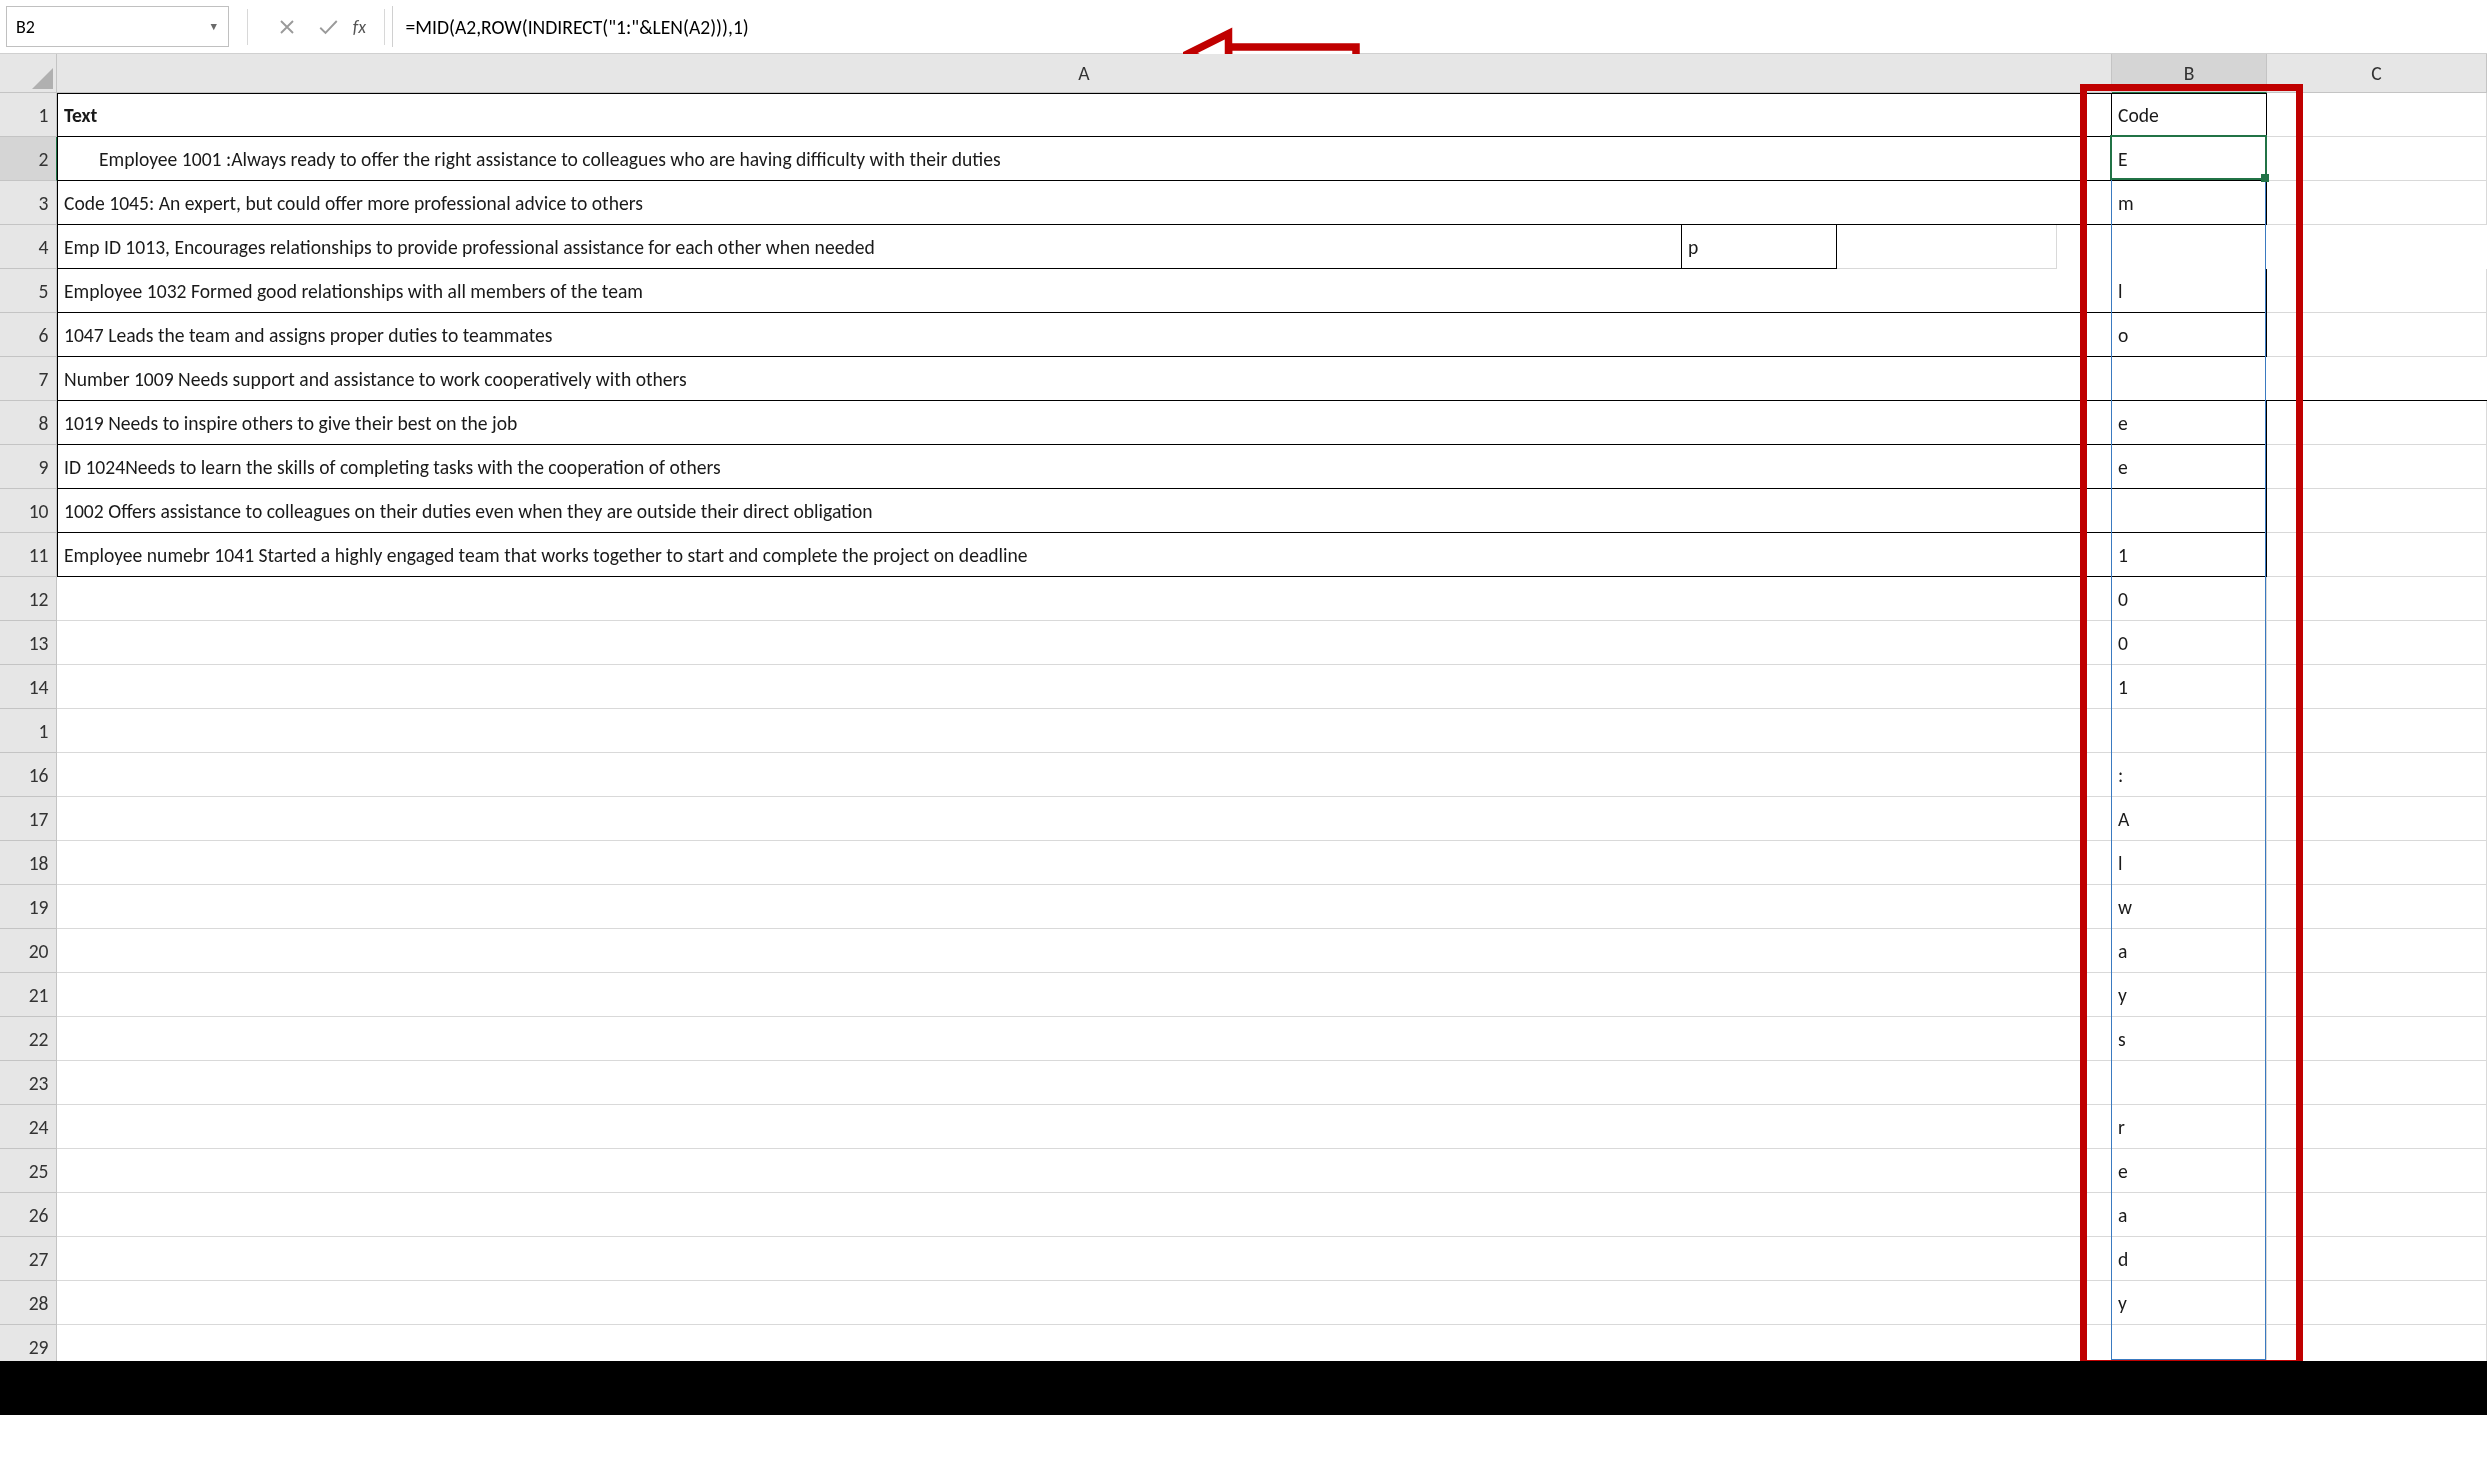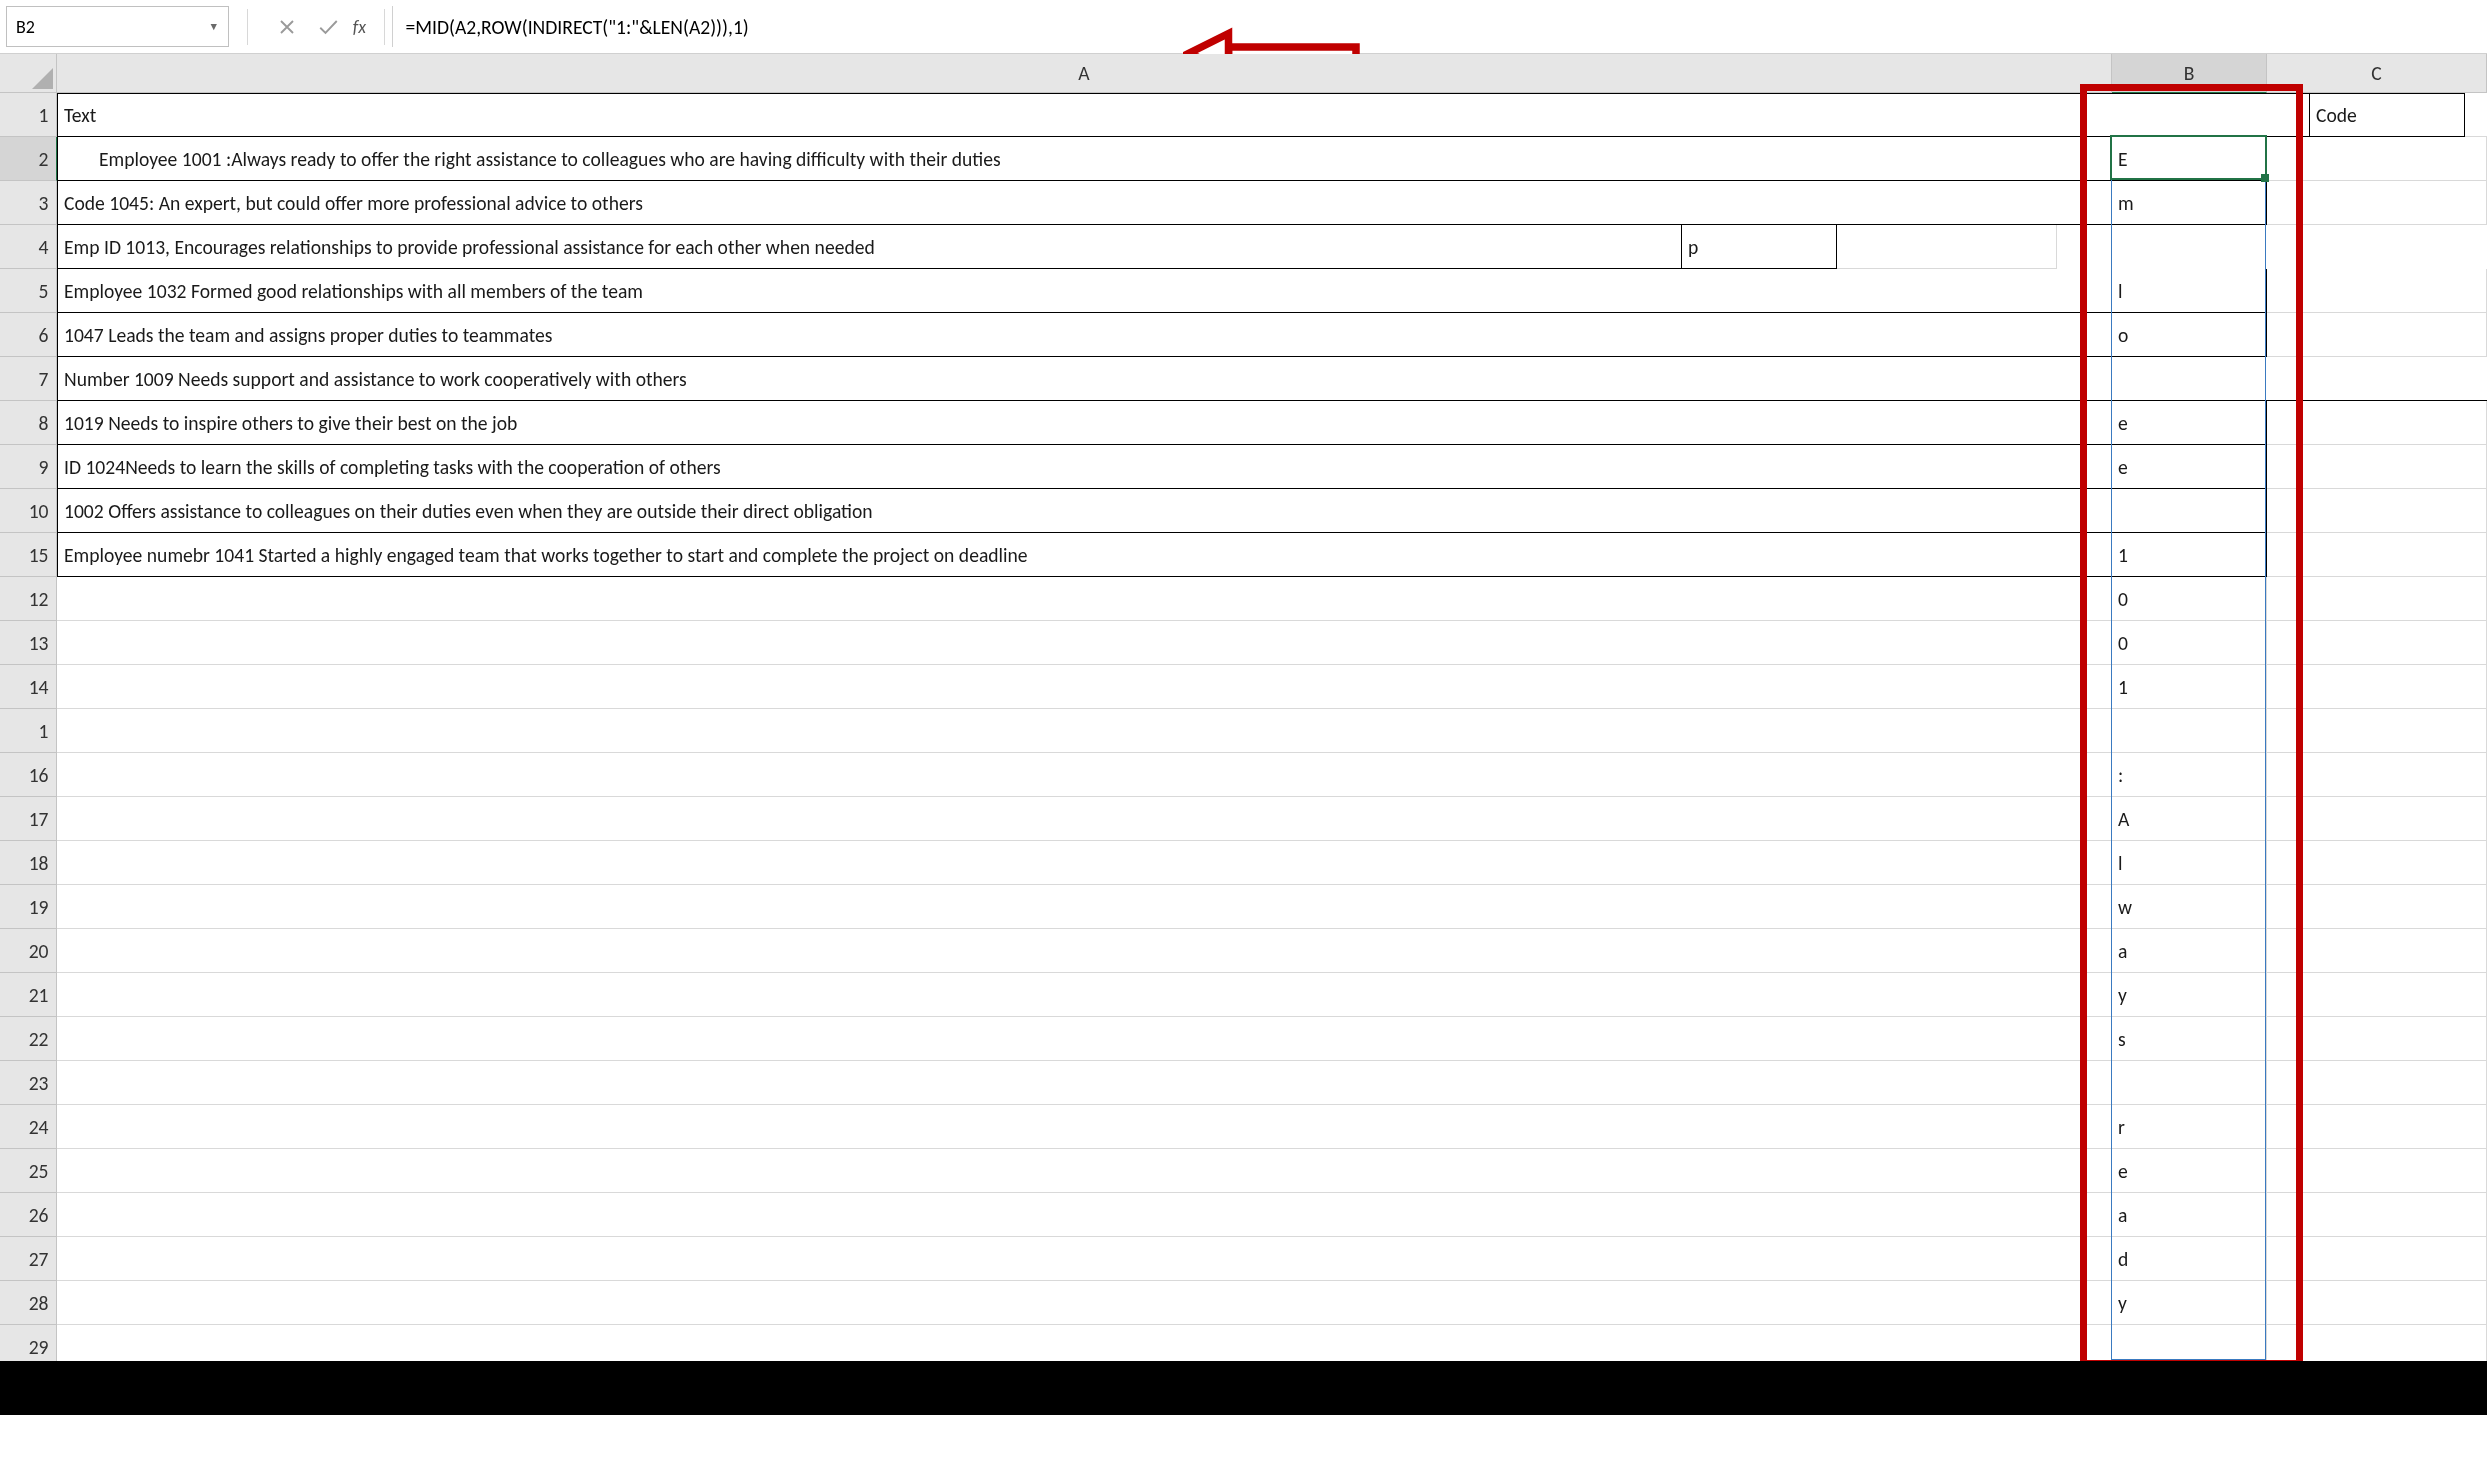--- a/index.html
+++ b/index.html
@@ -250,21 +250,21 @@
       <div class="row-h">1</div>
       <div class="row-h active">2</div>
       <div class="row-h">3</div>
       <div class="row-h">4</div>
       <div class="row-h">5</div>
       <div class="row-h">6</div>
       <div class="row-h">7</div>
       <div class="row-h">8</div>
       <div class="row-h">9</div>
       <div class="row-h">10</div>
-      <div class="row-h">15</div>
+      <div class="row-h">11</div>
       <div class="row-h">12</div>
       <div class="row-h">13</div>
       <div class="row-h">14</div>
       <div class="row-h">1</div>
       <div class="row-h">16</div>
       <div class="row-h">17</div>
       <div class="row-h">18</div>
       <div class="row-h">19</div>
       <div class="row-h">20</div>
       <div class="row-h">21</div>
@@ -272,21 +272,21 @@
       <div class="row-h">23</div>
       <div class="row-h">24</div>
       <div class="row-h">25</div>
       <div class="row-h">26</div>
       <div class="row-h">27</div>
       <div class="row-h">28</div>
       <div class="row-h">29</div>
     </div>
   <div class="cells" id="cells">
       <div class="row first-data">
-        <div class="cell tcell first-col" style="width: 2253px;">Text</div>
+        <div class="cell tcell first-col" style="width: 2055px; font-weight: bold;">Text</div>
         <div class="cell tcell" style="width: 155px;">Code</div>
         <div class="cell" style="width: 220px;"></div>
       </div>
       <div class="row">
         <div class="cell tcell first-col" style="width: 2055px; padding-left: 41px;">Employee 1001 :Always ready to offer the right assistance to colleagues who are having difficulty with their duties</div>
         <div class="cell tcell" style="width: 155px;">E</div>
         <div class="cell" style="width: 220px;"></div>
       </div>
       <div class="row">
         <div class="cell tcell first-col" style="width: 2055px;">Code 1045: An expert, but could offer more professional advice to others</div>

